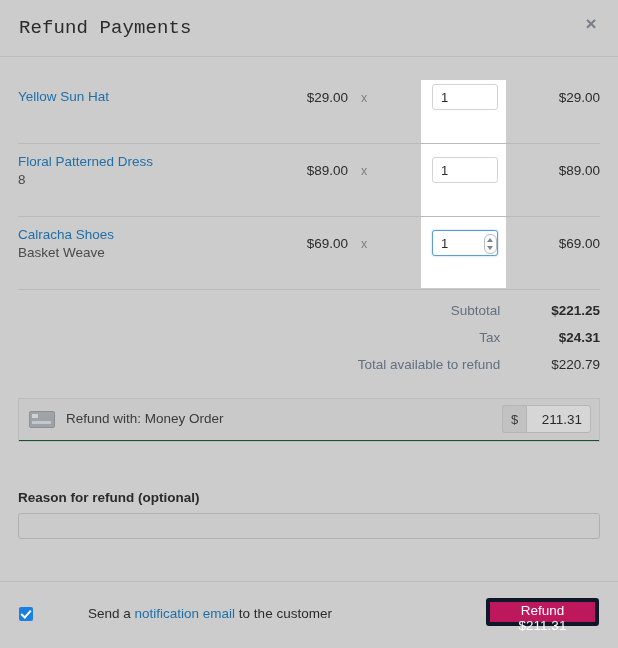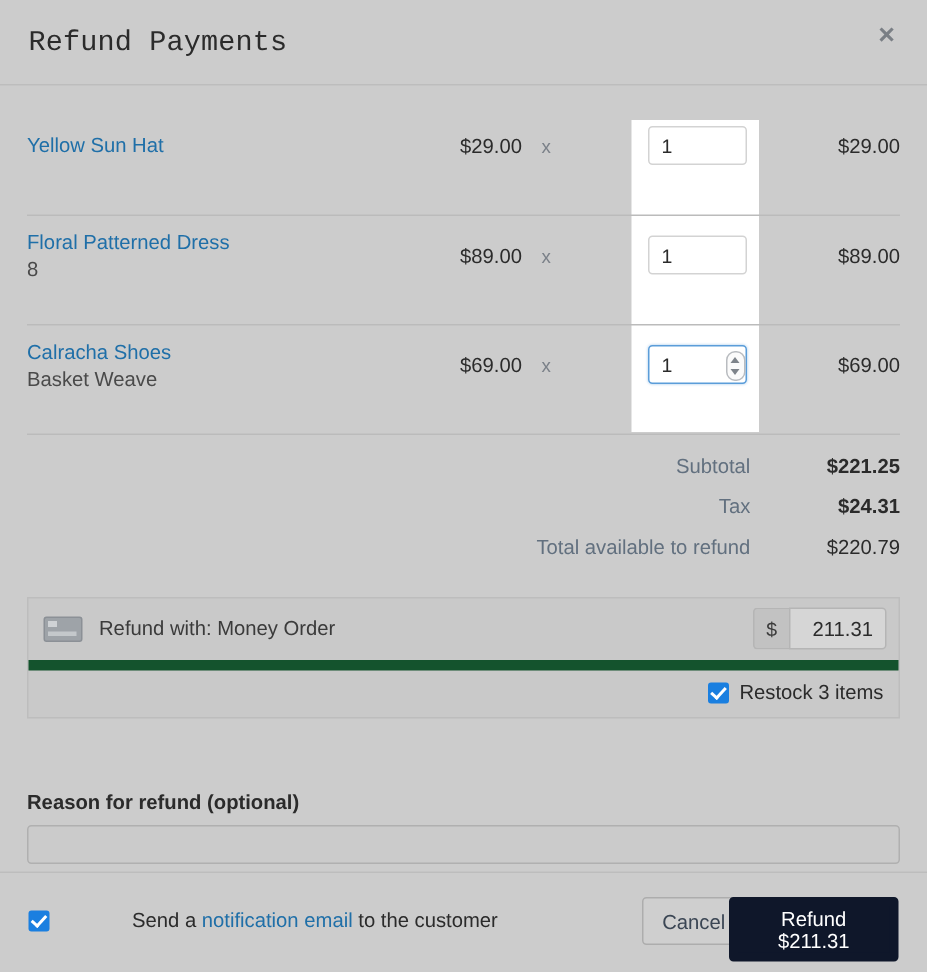--- a/index.html
+++ b/index.html
@@ -186,21 +186,21 @@
   .refund-box {
     margin: 14px 18px 0 18px;
     border: 1px solid #bdbdbd;
     background: #c9c9c9;
     position: relative;
     z-index: 2;
   }
   .refund-method {
     position: relative;
     height: 41px;
-    border-bottom: 7px solid #14532d;
+    border-bottom: 1px solid #14532d;
   }
   .card-icon {
     position: absolute;
     left: 10px;
     top: 12px;
     width: 26px;
     height: 17px;
     border-radius: 2px;
     background: #9ea3a8;
     border: 1px solid #8b9096;
@@ -362,24 +362,24 @@
     font-family: "Liberation Sans", sans-serif;
     font-size: 13.5px;
     color: #3b4654;
     cursor: pointer;
   }
   .btn-refund {
     position: absolute;
     right: 19px;
     top: 16px;
     width: 113px;
-    height: 43px;
-    border: 6px solid #0f172a;
+    height: 28px;
+    border: 4px solid #0f172a;
     border-radius: 3px;
-    background: #0f172a;
+    background: #be185d;
     font-family: "Liberation Sans", sans-serif;
     font-size: 13.5px;
     color: #ffffff;
     cursor: pointer;
   }
 </style>
 </head>
 <body>
 
 <div class="qty-spotlight"></div>
@@ -440,33 +440,26 @@
 
 <div class="refund-box">
   <div class="refund-method">
     <span class="card-icon"></span>
     <span class="refund-method-label">Refund with: Money Order</span>
     <span class="amount-wrap">
       <span class="amount-addon">$</span>
       <input class="amount-input" type="text" value="211.31" style="">
     </span>
   </div>
-  <div class="restock-row">
-    <span class="restock-wrap">
-      <span class="cb"></span>
-      <span class="restock-label">Restock 3 items</span>
-    </span>
-  </div>
 </div>
 
 <div class="reason-section">
   <div class="reason-label">Reason for refund (optional)</div>
   <input class="reason-input" type="text" placeholder="" style="">
 </div>
 
 <div class="modal-footer">
   <span class="notify-wrap">
     <span class="cb"></span>
     <span class="notify-text"><span>Send a </span><a class="notify-link">notification email</a><span> to the customer</span></span>
   </span>
-  <button class="btn-cancel">Cancel</button>
   <button class="btn-refund">Refund $211.31</button>
 </div>
 
 </body></html>

